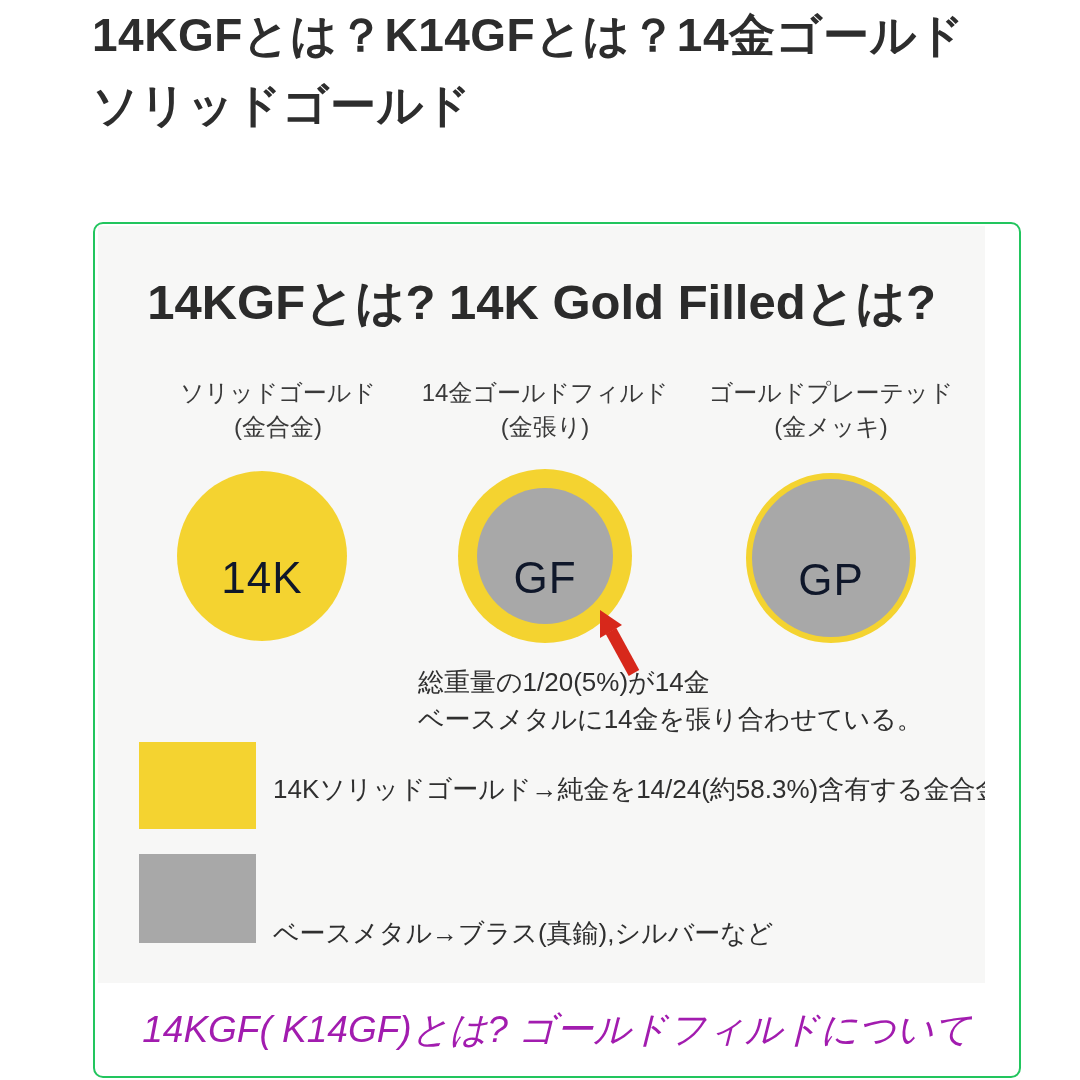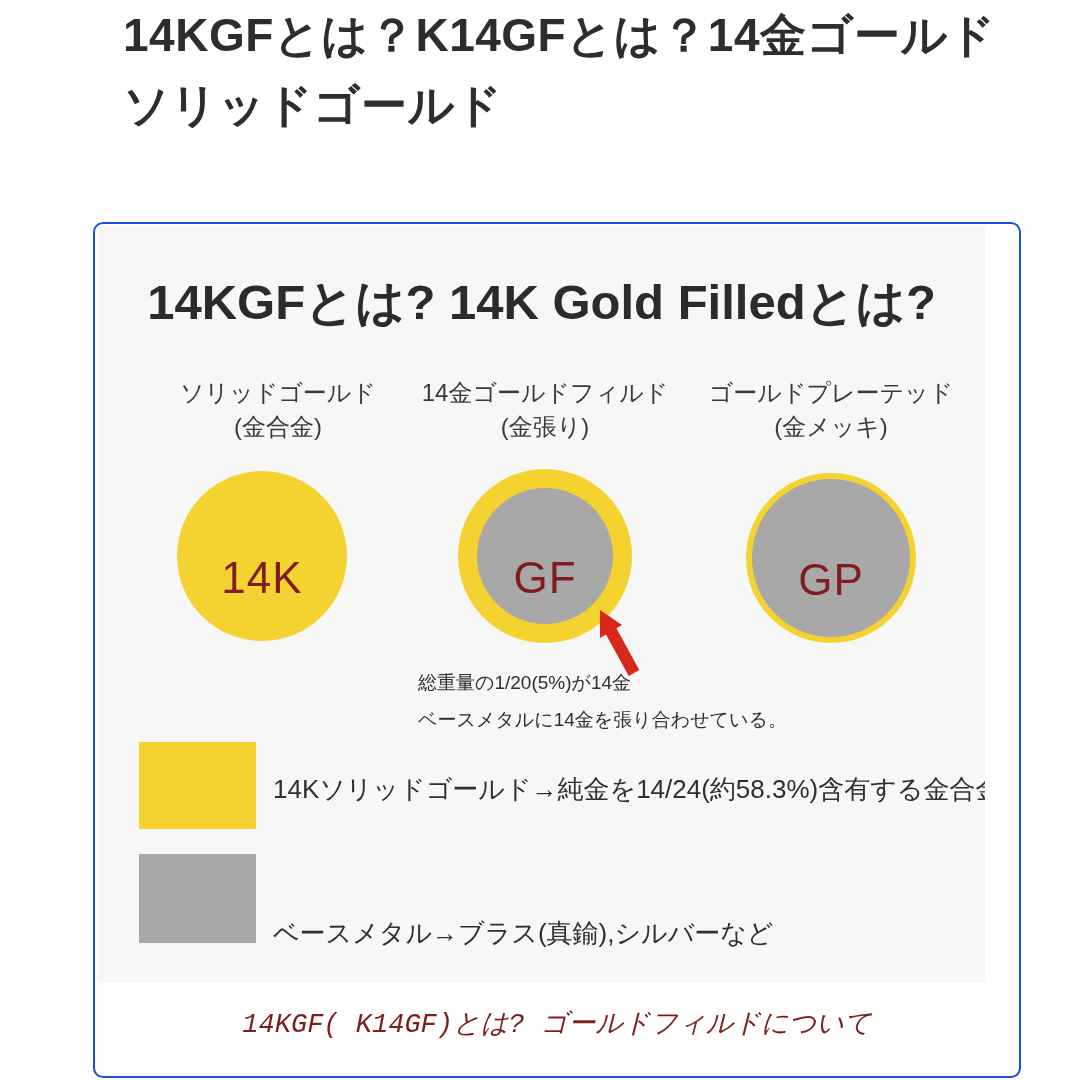--- a/index.html
+++ b/index.html
@@ -3,61 +3,61 @@
 <meta charset="utf-8">
 <style>
   * { margin:0; padding:0; box-sizing:border-box; }
   html,body { width:1080px; height:1080px; background:#ffffff; overflow:hidden;
     font-family:"Liberation Sans", sans-serif; }
   .page { position:relative; width:1080px; height:1080px; background:#ffffff; }
 
   
   .page-title { position:absolute; left:92px; top:0; width:940px;
     font-size:46px; font-weight:700; line-height:70px; color:#2d2d2d; letter-spacing:0.5px; }
-  .t-line { display:block; white-space:nowrap;margin-left:31px; }
+  .t-line { display:block; white-space:nowrap; }
 
   
   .card { position:absolute; left:93px; top:222px; width:928px; height:856px;
-    background:#ffffff; border:2px solid #1d4ed8; border-radius:10px; }
+    background:#ffffff; border:2px solid #22c55e; border-radius:10px; }
 
   
   .fig-img { position:absolute; left:3px; top:2px; width:887px; height:757px;
     background:#f7f7f6; overflow:hidden; }
 
   .fig-heading { position:absolute; top:44px; left:0; width:100%; text-align:center;
     font-size:49px; font-weight:700; color:#2b2b2b; white-space:nowrap; }
 
   .col-header { position:absolute; top:150px; transform:translateX(-50%);
     text-align:center; font-size:24px; line-height:34px; color:#3a3a3a; white-space:nowrap; }
   .col1 { left:164px;margin-left:16px; } .col2 { left:447px; } .col3 { left:733px; }
 
   .circle, .circle-gf-outer { position:absolute; border-radius:50%;
     display:flex; align-items:center; justify-content:center; }
-  .circle-text { font-size:44px; color:#7f1d1d; letter-spacing:1px;margin-top:44px; }
+  .circle-text { font-size:44px; color:#0f172a; letter-spacing:1px;margin-top:44px; }
 
   .circle-14k { left:79px; top:245px; width:170px; height:170px; background:#F4D330; }
   .circle-gf-outer { left:360px; top:243px; width:174px; height:174px; background:#F4D330;justify-content:center; }
   .circle-gf-inner { width:136px; height:136px; border-radius:50%; background:#A8A8A8;
     display:flex; align-items:center; justify-content:center; }
   .circle-gp { left:648px; top:247px; width:170px; height:170px; background:#A8A8A8;
     border:6px solid #F4D330; }
 
   .arrow-svg { position:absolute; left:486px; top:377px; width:62px; height:80px; }
 
   .annotation { position:absolute; left:320px; top:438px;
-    font-size:19px; line-height:37px; color:#2f2f2f; white-space:nowrap; }
+    font-size:26px; line-height:37px; color:#2f2f2f; white-space:nowrap; }
 
   .legend-swatch { position:absolute; left:41px; width:117px; }
   .swatch-gold { top:516px; height:87px; background:#F4D330; }
   .swatch-gray { top:628px; height:89px; background:#A8A8A8; }
   .legend-text { position:absolute; left:175px; font-size:26px; color:#2f2f2f; white-space:nowrap; }
   .lt1 { top:546px; } .lt2 { top:658px;margin-top:32px; }
 
   .fig-caption { position:absolute; top:781px; left:0; width:100%; text-align:center;
-    font-size:27px; font-style:italic; color:#7f1d1d;font-family:Liberation Mono, monospace; }
+    font-size:37px; font-style:italic; color:#a21caf; }
 </style>
 </head>
 <body>
 
 <div class="page">
 
   <h1 class="page-title">
     <span class="t-line">14KGFとは？K14GFとは？14金ゴールド</span>
     <span class="t-line">ソリッドゴールド</span>
   </h1>

